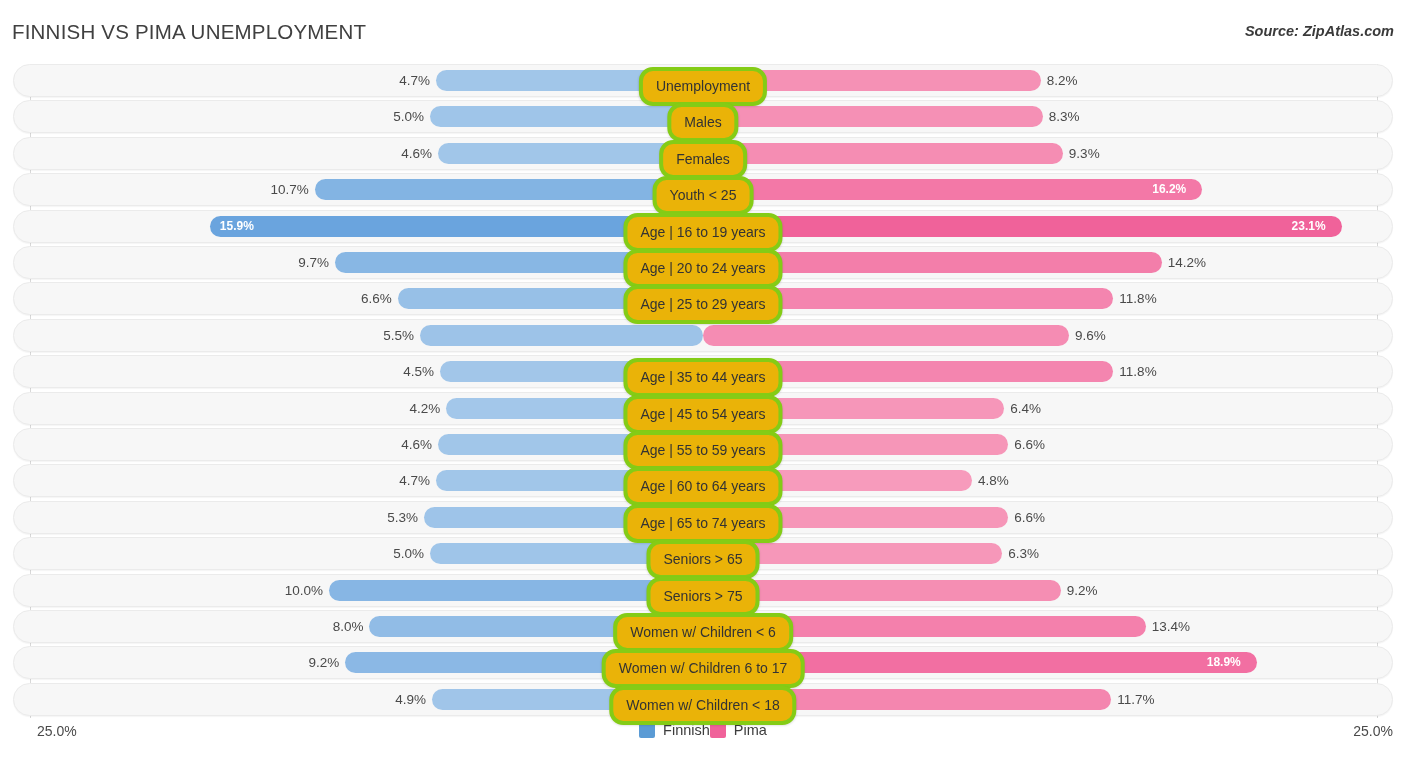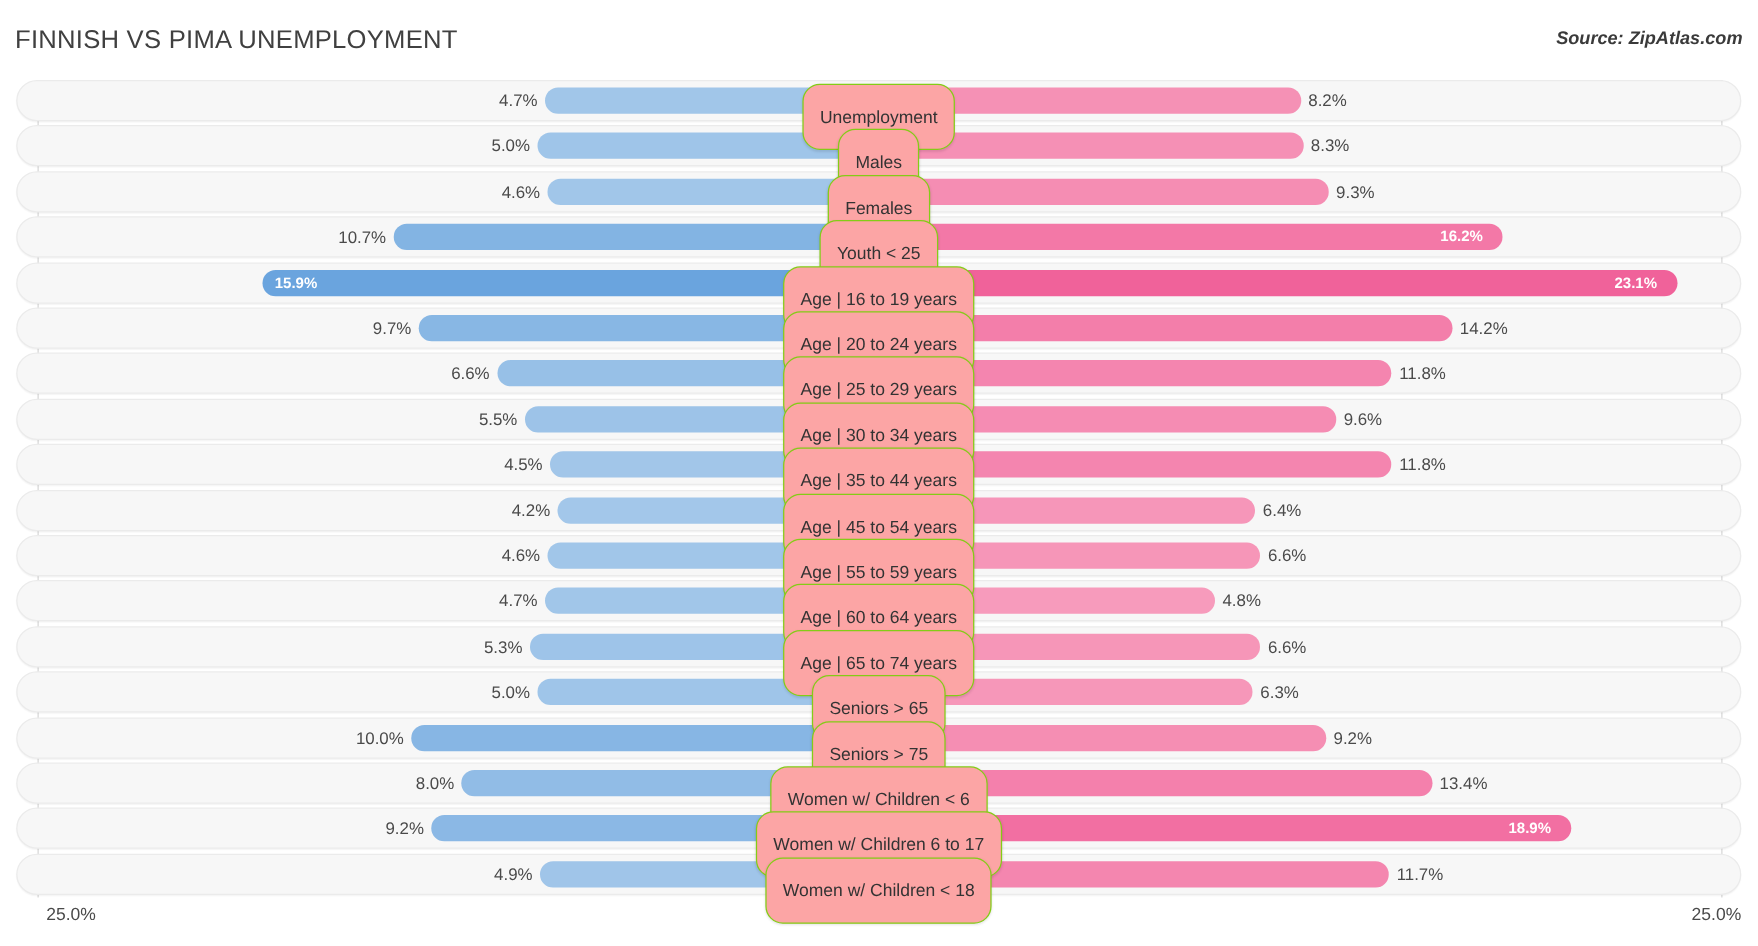--- a/index.html
+++ b/index.html
@@ -58,24 +58,24 @@
     position:absolute;top:8px;
     font-size:13.5px;line-height:17px;color:#4a4a4a;white-space:nowrap;
   }
   .val-in{ color:#ffffff; font-weight:bold; font-size:12px;}
   .val-left{ text-align:right;}
   .val-right{ text-align:left;}
 
   .pill{
     position:absolute;top:3px;
     height:27px;line-height:27px;
-    background:#fca5a5;
-    border:1px solid #84cc16;
+    background:#eab308;
+    border:4px solid #84cc16;
     border-radius:14px;
-    padding:12px 13px;
+    padding:2px 13px;
     font-size:14px;color:#333;
     white-space:nowrap;
     transform:translateX(-50%);
     left:703px;
     box-shadow:0 1px 2px rgba(0,0,0,0.10);
     z-index:5;
   }
 
   .footer{
     position:absolute;left:0;top:718px;width:1406px;height:39px;
@@ -159,21 +159,20 @@
       <div class="val val-left" style="right: 1001.32px;">6.6%</div>
       <div class="val val-right" style="left: 1106.36px;">11.8%</div>
       <div class="pill" style="left: 690px;">Age | 25 to 29 years</div>
     </div>
     <div class="row" style="top: 258.8px;">
       <div class="track"></div>
       <div class="bar bar-left" style="width: 283.1px; right: 690px; background: rgb(157, 195, 232);"></div>
       <div class="bar bar-right" style="width: 365.92px; left: 690px; background: rgb(245, 140, 179);"></div>
       <div class="val val-left" style="right: 979.1px;">5.5%</div>
       <div class="val val-right" style="left: 1061.92px;">9.6%</div>
-      <div class="pill" style="left: 690px;">Age | 30 to 34 years</div>
     </div>
     <div class="row" style="top: 295.2px;">
       <div class="track"></div>
       <div class="bar bar-left" style="width: 262.9px; right: 690px; background: rgb(162, 198, 233);"></div>
       <div class="bar bar-right" style="width: 410.36px; left: 690px; background: rgb(244, 133, 175);"></div>
       <div class="val val-left" style="right: 958.9px;">4.5%</div>
       <div class="val val-right" style="left: 1106.36px;">11.8%</div>
       <div class="pill" style="left: 690px; text-align: right;">Age | 35 to 44 years</div>
     </div>
     <div class="row" style="top: 331.6px;">

